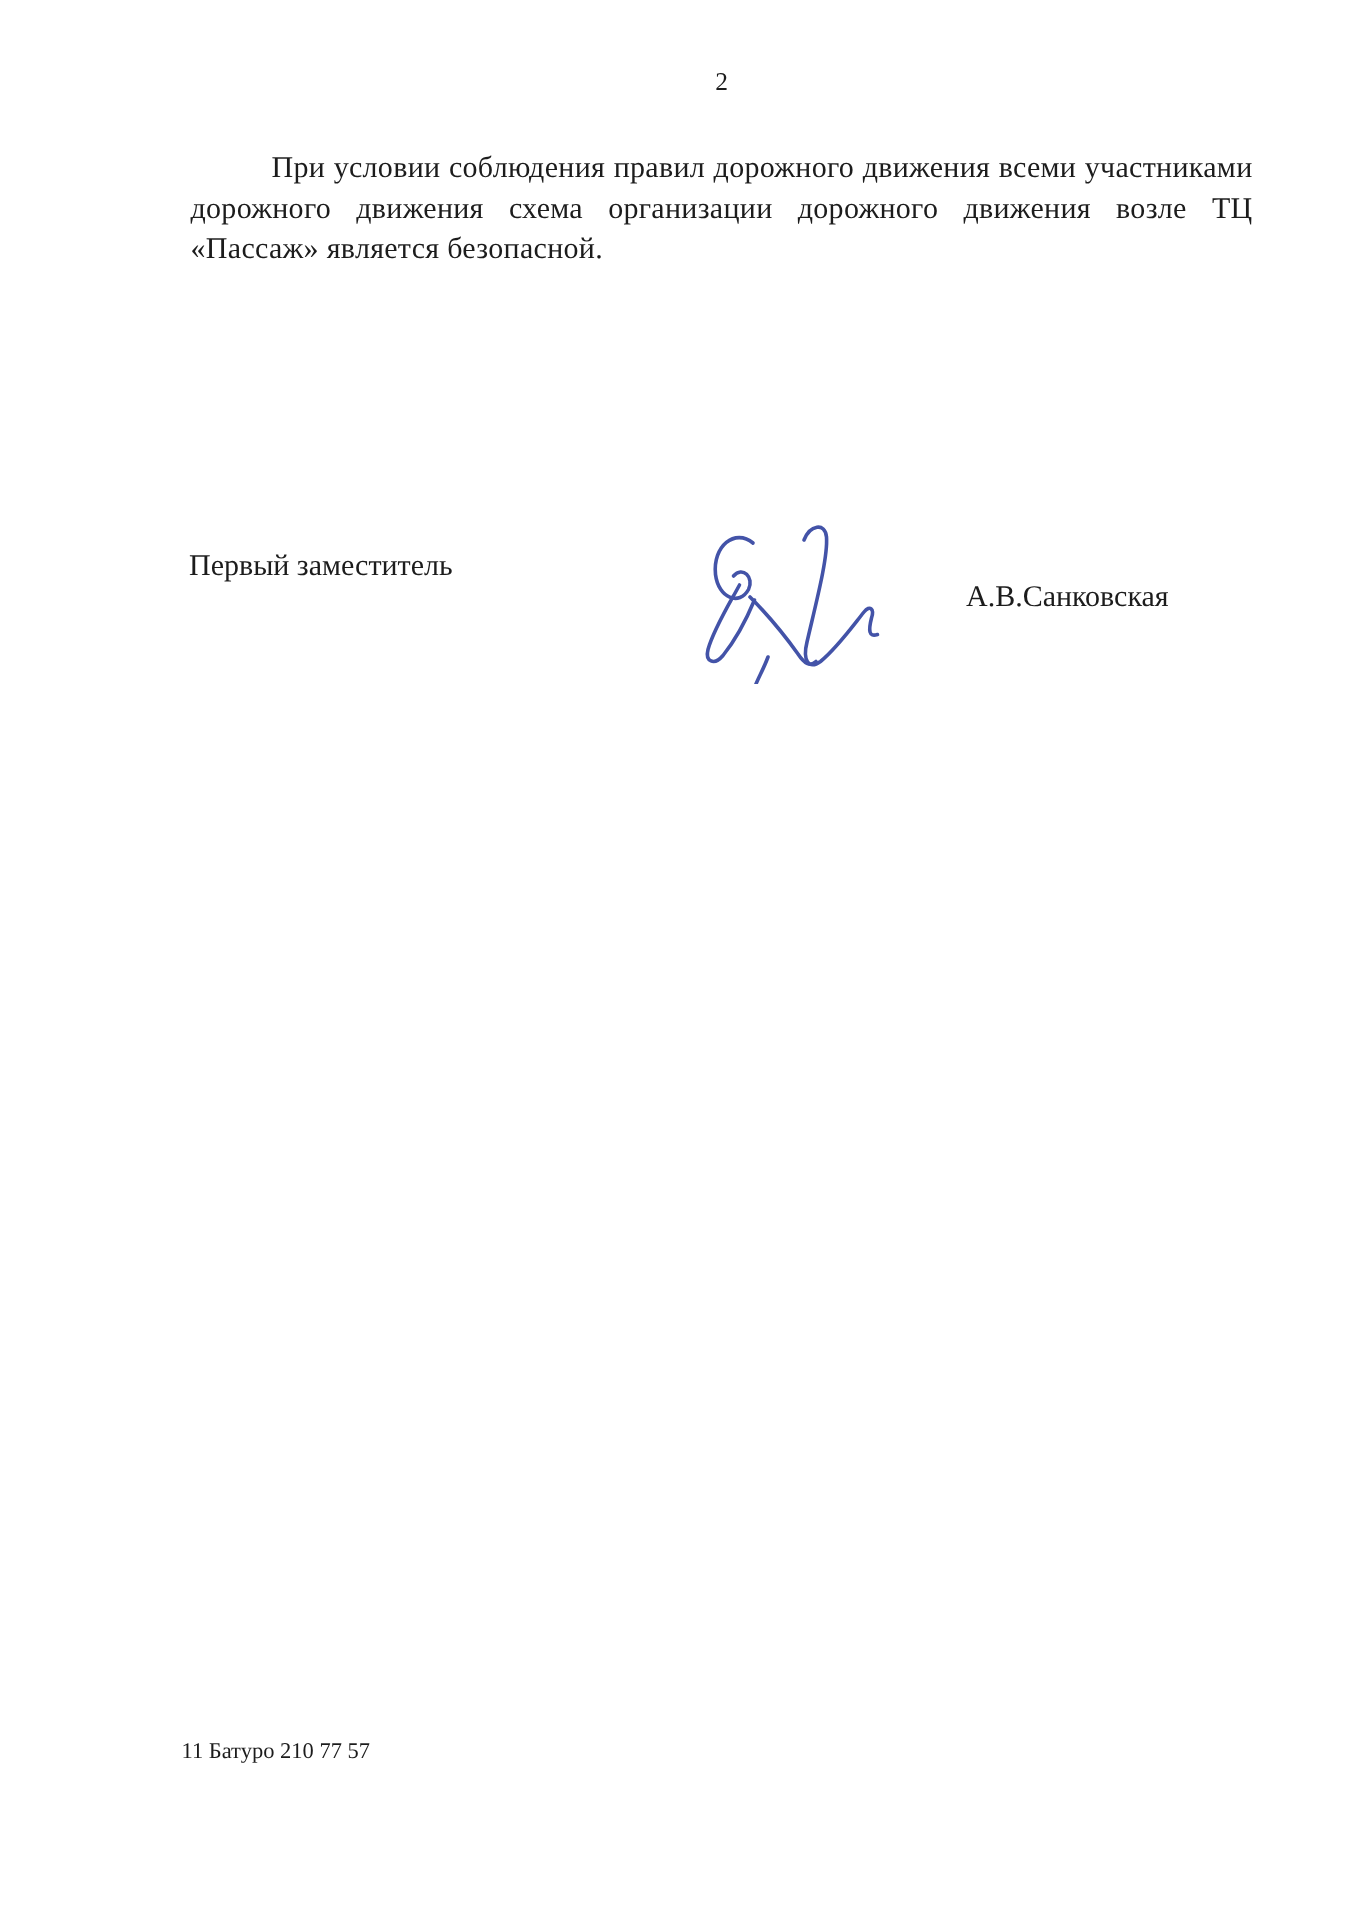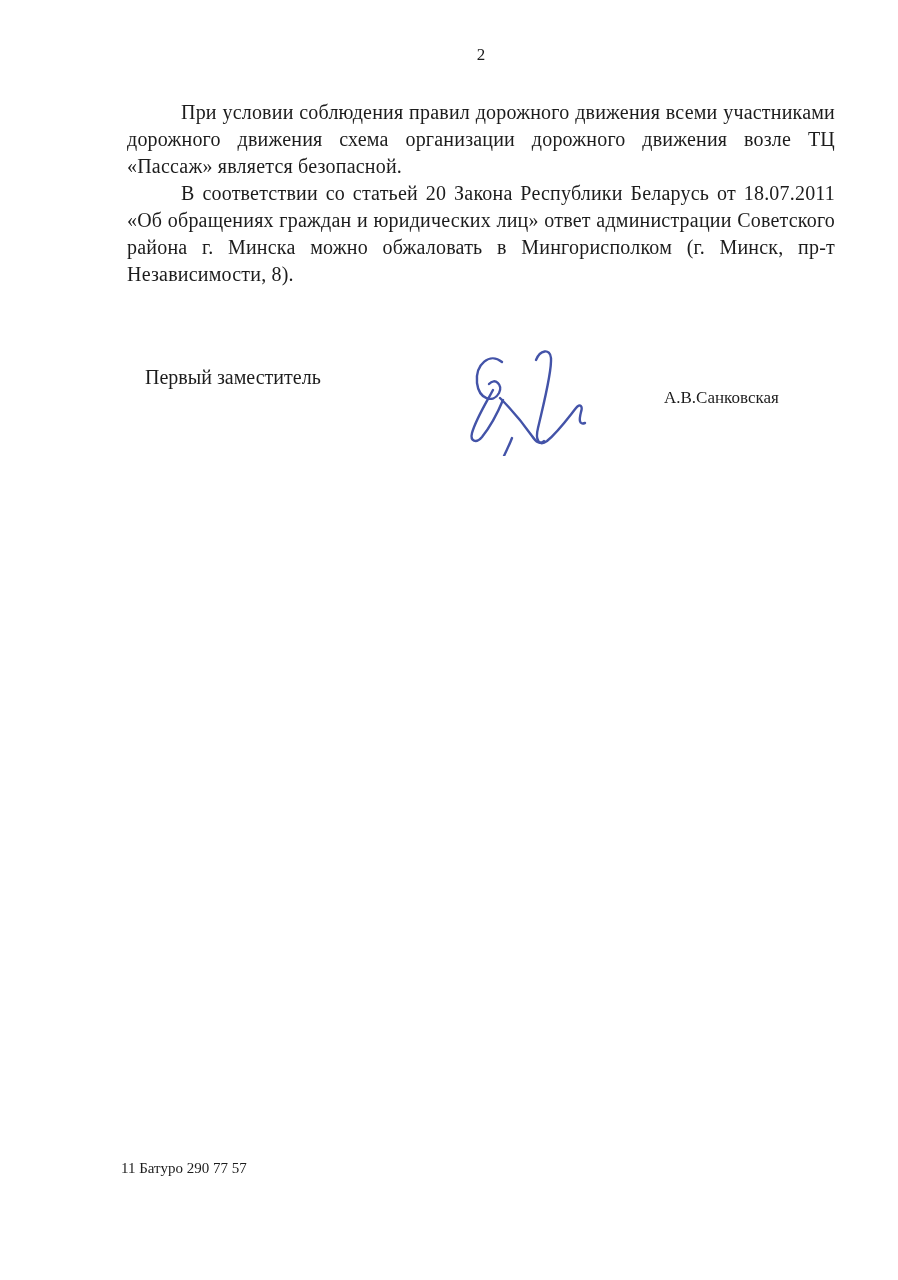--- a/index.html
+++ b/index.html
@@ -43,75 +43,73 @@
   .signature-block {
     position: absolute;
     top: 0;
     left: 0;
     width: 898px;
     height: 470px;
   }
   .job-title {
     position: absolute;
     top: 364px;
-    left: 145px;
+    left: 126px;
     font-size: 20px;
     line-height: 26px;
     white-space: nowrap;
   }
   .signature-svg {
     position: absolute;
     top: 346px;
     left: 448px;
     width: 140px;
     height: 110px;
   }
   .signer-name {
     position: absolute;
     top: 386px;
     left: 644px;
-    font-size: 17px;
+    font-size: 20px;
     line-height: 24px;
     white-space: nowrap;
-    margin-left: 20px;
   }
   .footer-ref {
     position: absolute;
     top: 1158px;
     left: 121px;
     font-size: 15px;
     line-height: 20px;
     white-space: nowrap;
   }
 </style>
 </head>
 <body>
 
 <div class="page">
 
   <div class="page-number">2</div>
 
   <div class="body-text">
     <p>При условии соблюдения правил дорожного движения всеми участниками дорожного движения схема организации дорожного движения возле ТЦ «Пассаж» является безопасной.</p>
-    <p>В соответствии со статьей 20 Закона Республики Беларусь от 18.07.2011 «Об обращениях граждан и юридических лиц» ответ администрации Советского района г. Минска можно обжаловать в Мингорисполком (г. Минск, пр-т Независимости, 8).</p>
   </div>
 
   <div class="signature-block">
     <div class="job-title">
       <div>Первый заместитель</div>
     </div>
 
     <svg class="signature-svg" viewBox="0 0 140 110" xmlns="http://www.w3.org/2000/svg">
       <g fill="none" stroke="#4353a8" stroke-width="2.4" stroke-linecap="round" stroke-linejoin="round">
         <path d="M54 16 C42 6 27 18 29 37 C31 53 45 58 51 47 C55 39 47 31 41 38"></path>
         <path d="M45 44 C38 57 28 73 24 87 C22 95 28 98 34 91 C42 81 50 66 55 54"></path>
         <path d="M52 52 C62 62 74 76 84 90 C88 96 92 99 96 95"></path>
         <path d="M88 14 C92 4 102 2 103 12 C104 26 96 56 90 82 C87 94 91 101 99 95 C110 86 120 72 128 62 C132 57 135 60 133 66 C131 74 131 79 137 77"></path>
         <path d="M64 92 C61 100 58 105 56 110"></path>
       </g>
     </svg>
 
     <div class="signer-name">А.В.Санковская</div>
   </div>
 
-  <div class="footer-ref">11 Батуро 290 77 57</div>
+  <div class="footer-ref">11 Батуро 210 77 57</div>
 
 </div>
 
 </body></html>

